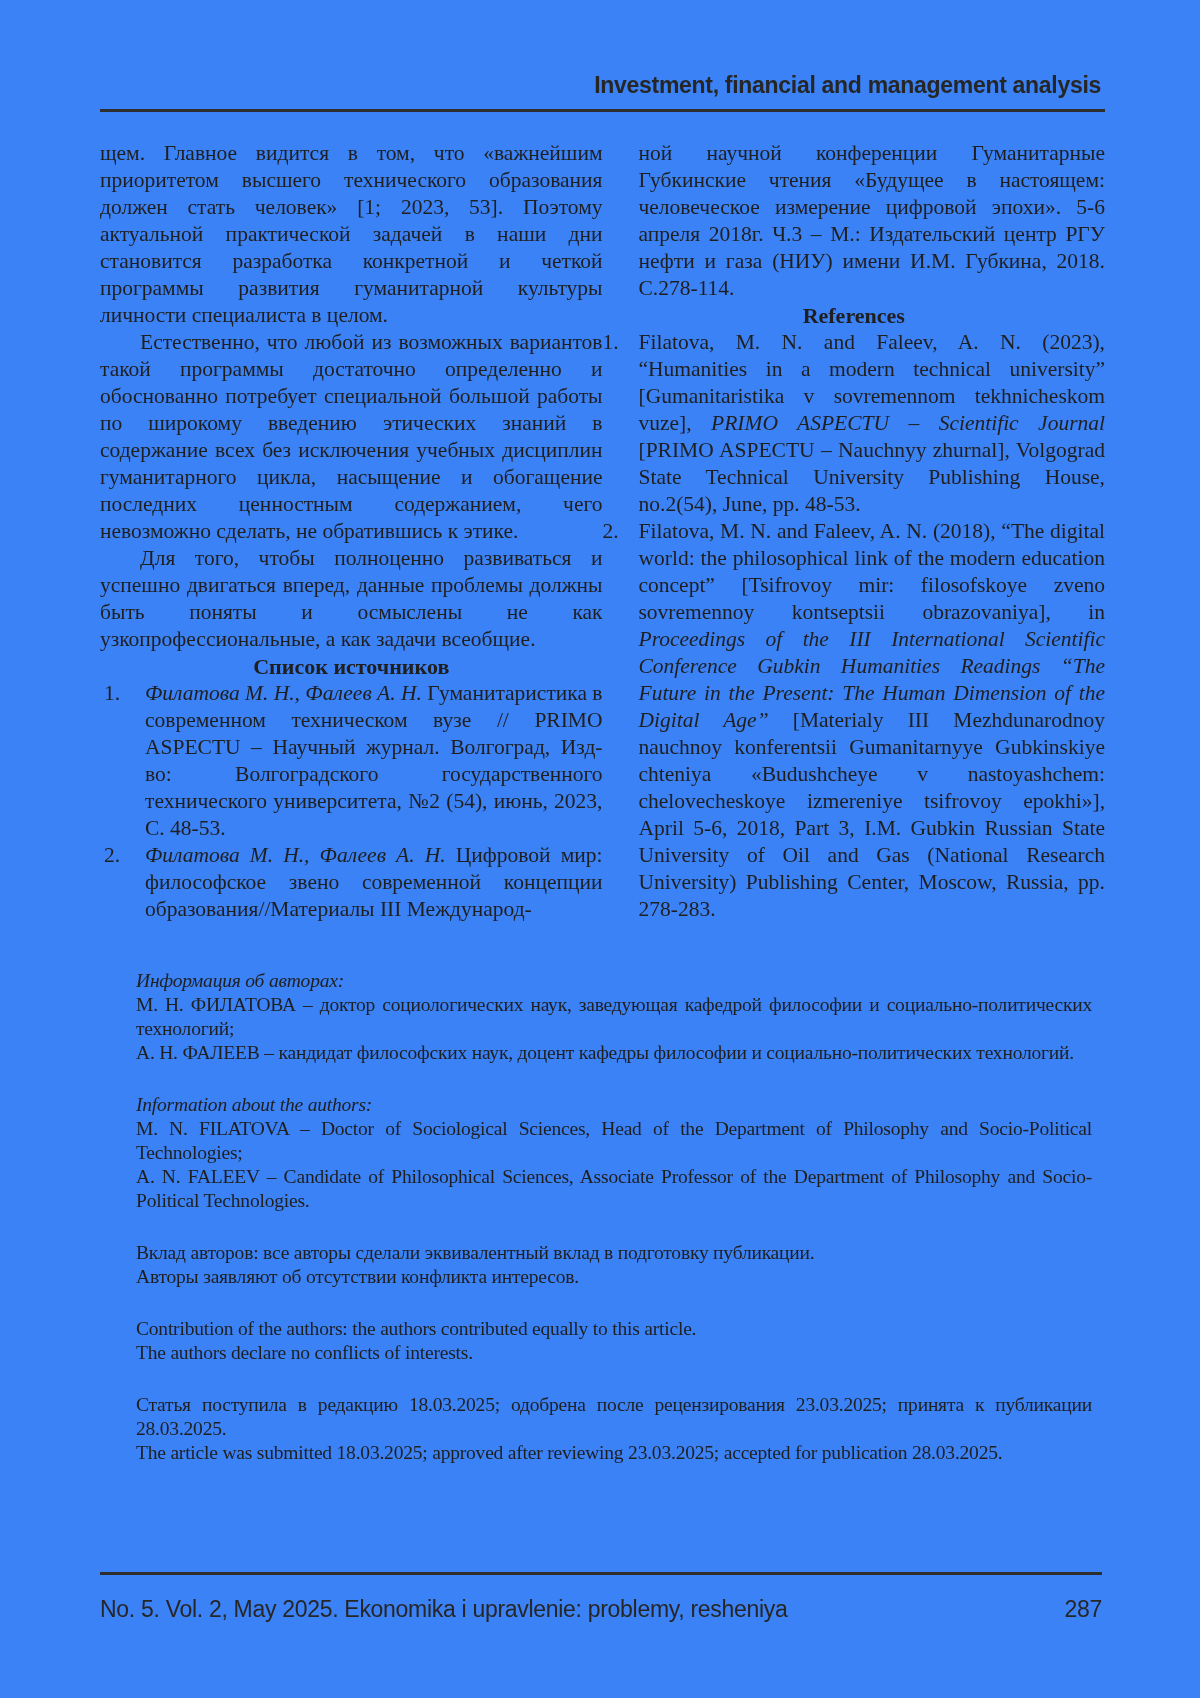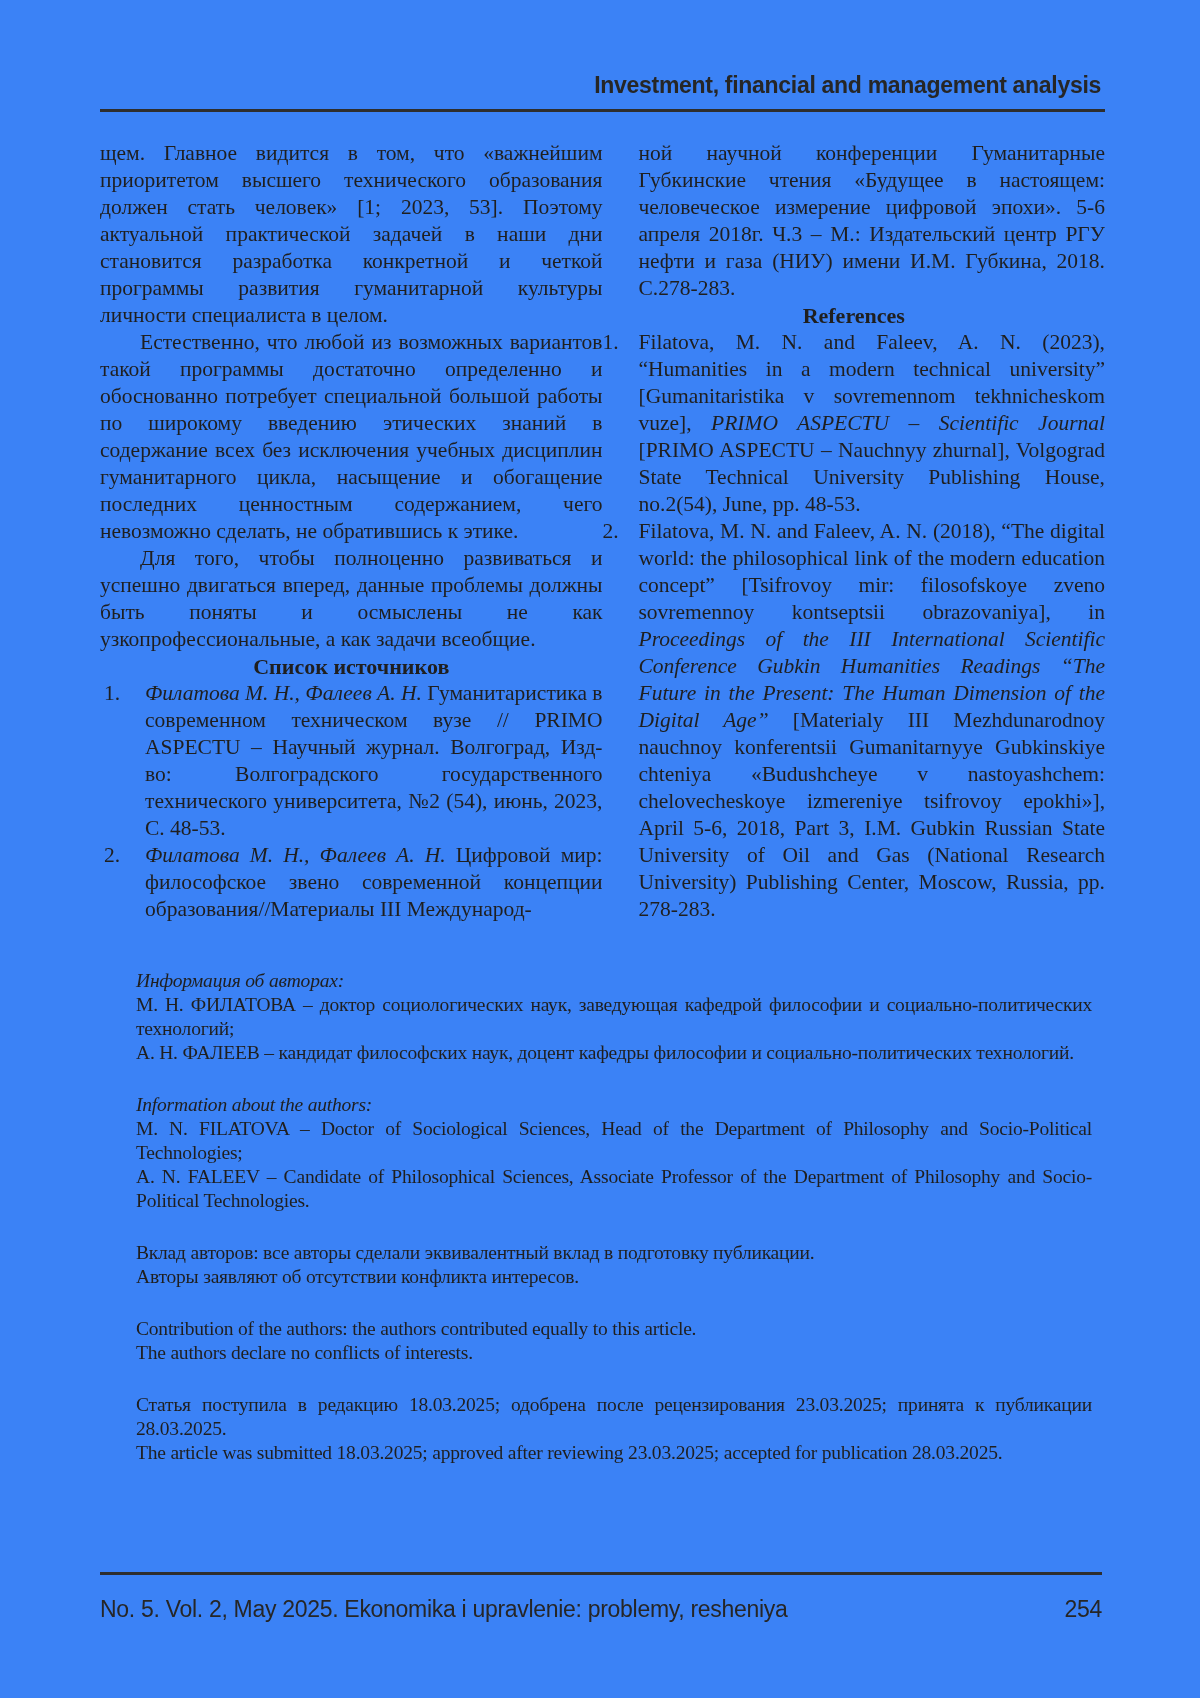--- a/index.html
+++ b/index.html
@@ -94,21 +94,21 @@
         <span class="num">1.</span>
         <span><span class="it">Филатова М. Н., Фалеев А. Н.</span><span> Гуманитаристика в современном техническом вузе // PRIMO ASPECTU – Научный журнал. Волгоград, Изд-во: Волгоградского государственного технического университета, №2 (54), июнь, 2023, С. 48-53.</span></span>
       </div>
       <div class="ref">
         <span class="num">2.</span>
         <span><span class="it">Филатова М. Н., Фалеев А. Н.</span><span> Цифровой мир: философское звено современной концепции образования//Материалы III Международ-</span></span>
       </div>
     </div>
 
     <div class="col col-right">
-      <p class="continuation">ной научной конференции Гуманитарные Губкинские чтения «Будущее в настоящем: человеческое измерение цифровой эпохи». 5-6 апреля 2018г. Ч.3 – М.: Издательский центр РГУ нефти и газа (НИУ) имени И.М. Губкина, 2018. С.278-283.</p>
+      <p class="continuation">ной научной конференции Гуманитарные Губкинские чтения «Будущее в настоящем: человеческое измерение цифровой эпохи». 5-6 апреля 2018г. Ч.3 – М.: Издательский центр РГУ нефти и газа (НИУ) имени И.М. Губкина, 2018. С.278-114.</p>
 
       <p class="sec-heading">References</p>
 
       <div class="ref">
         <span class="num">1.</span>
         <span><span>Filatova, M. N. and Faleev, A. N. (2023), “Humanities in a modern technical university” [Gumanitaristika v sovremennom tekhnicheskom vuze], </span><span class="it">PRIMO ASPECTU – Scientific Journal</span><span> [PRIMO ASPECTU – Nauchnyy zhurnal], Volgograd State Technical University Publishing House, no.2(54), June, pp. 48-53.</span></span>
       </div>
       <div class="ref">
         <span class="num">2.</span>
         <span><span>Filatova, M. N. and Faleev, A. N. (2018), “The digital world: the philosophical link of the modern education concept” [Tsifrovoy mir: filosofskoye zveno sovremennoy kontseptsii obrazovaniya], in </span><span class="it">Proceedings of the III International Scientific Conference Gubkin Humanities Readings “The Future in the Present: The Human Dimension of the Digital Age”</span><span> [Materialy III Mezhdunarodnoy nauchnoy konferentsii Gumanitarnyye Gubkinskiye chteniya «Budushcheye v nastoyashchem: chelovecheskoye izmereniye tsifrovoy epokhi»], April 5-6, 2018, Part 3, I.M. Gubkin Russian State University of Oil and Gas (National Research University) Publishing Center, Moscow, Russia, pp. 278-283.</span></span>
@@ -144,16 +144,16 @@
     <div class="block">
       <p>Статья поступила в редакцию 18.03.2025; одобрена после рецензирования 23.03.2025; принята к публикации 28.03.2025.</p>
       <p>The article was submitted 18.03.2025; approved after reviewing 23.03.2025; accepted for publication 28.03.2025.</p>
     </div>
 
   </div>
 
   <hr class="footer-rule">
   <div class="footer-row">
     <span>No. 5. Vol. 2, May 2025. Ekonomika i upravlenie: problemy, resheniya</span>
-    <span>254</span>
+    <span>287</span>
   </div>
 
 </div>
 
 </body></html>

